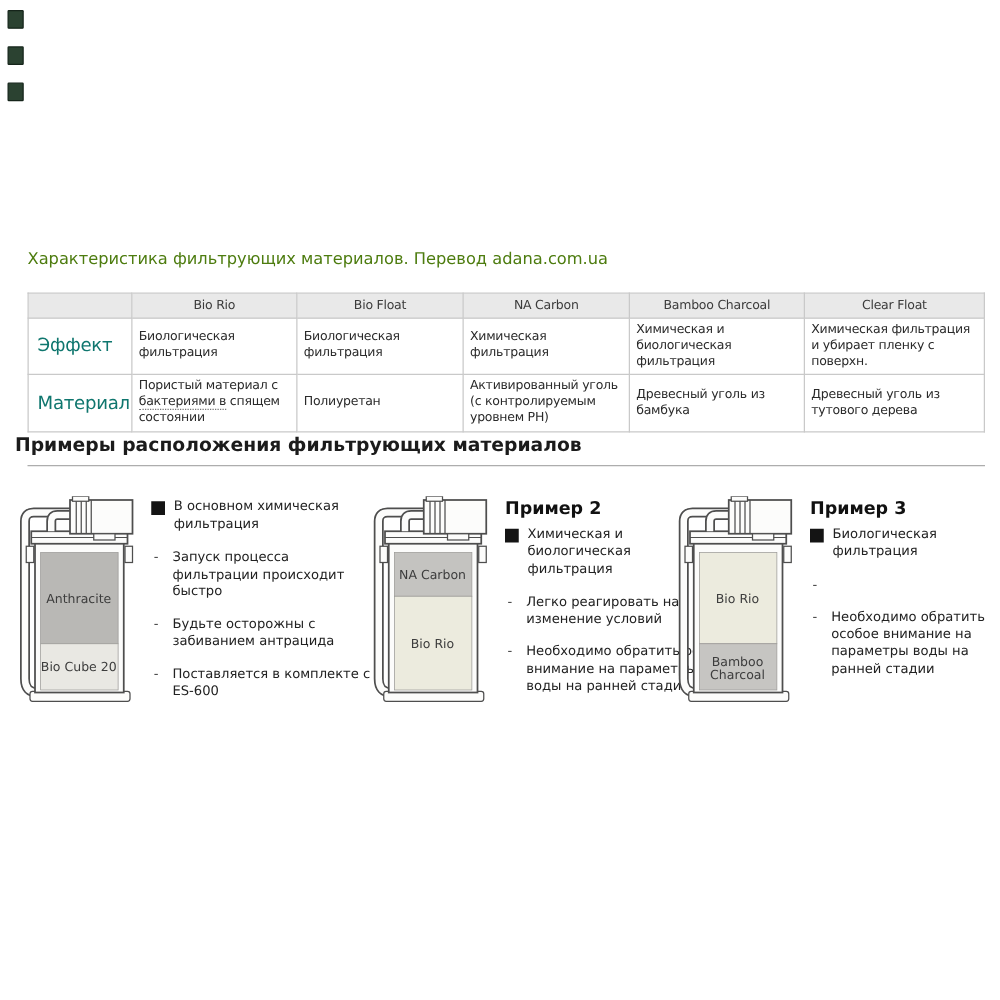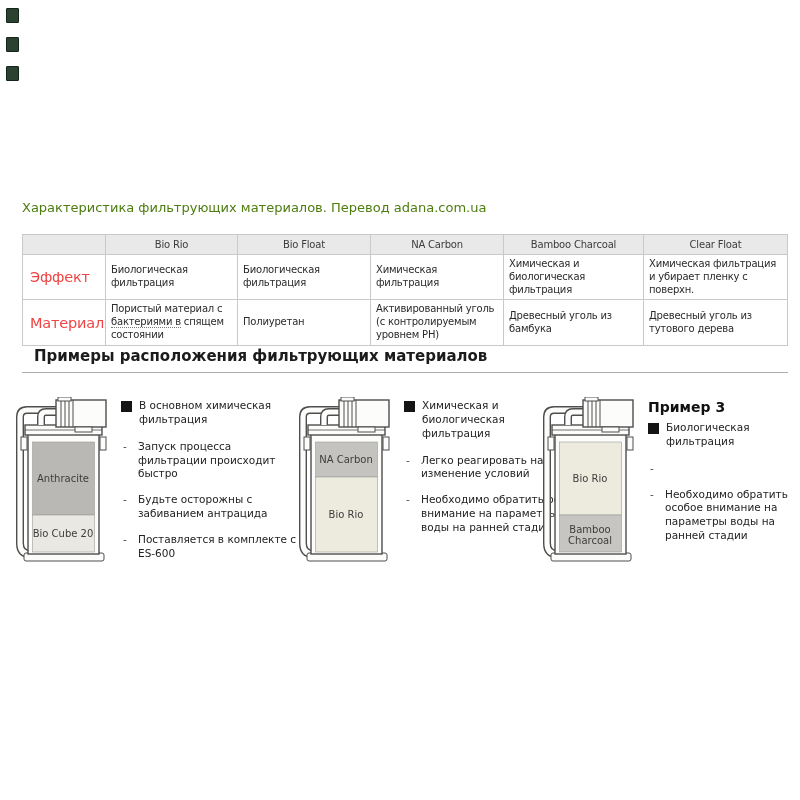--- a/index.html
+++ b/index.html
@@ -6,25 +6,25 @@
   body{width:800px;height:800px;position:relative;overflow:hidden;
        font-family:"DejaVu Sans","Liberation Sans",sans-serif;color:#222;}
   .stray{position:absolute;left:6px;width:11px;height:13px;background:#2b4231;
          border:1px solid #15241a;border-radius:1px;}
   .page-title{position:absolute;left:22px;top:200px;font-size:13px;color:#4d7c0f;}
   table.materials{position:absolute;left:22px;top:234px;width:765px;
        border-collapse:collapse;table-layout:fixed;font-size:10px;letter-spacing:-0.2px;}
   table.materials th,table.materials td{border:1px solid #c9c9c9;}
   table.materials thead th{background:#e9e9e9;font-weight:normal;color:#3c3c3c;
        font-size:10px;height:17px;padding:1px 2px;text-align:center;}
-  table.materials tbody th{font-size:14.5px;font-weight:normal;color:#ef4444;
+  table.materials tbody th{font-size:14.5px;font-weight:normal;color:#0f766e;
        text-align:left;padding:4px 7px;background:#fff;vertical-align:middle;}
   table.materials td{padding:3px 5px;color:#2a2a2a;vertical-align:middle;line-height:1.28;}
   .u{border-bottom:1px dotted #777;}
-  .section-heading{position:absolute;left:34px;top:347px;font-size:15px;
+  .section-heading{position:absolute;left:12px;top:347px;font-size:15px;
        font-weight:bold;color:#1b1b1b;}
   .rule{position:absolute;left:22px;top:372px;width:766px;height:0;
        border-top:1px solid #adadad;}
   .example{position:absolute;top:397px;display:flex;align-items:flex-start;}
   #ex1{left:11px}#ex2{left:294px}#ex3{left:538px}
   .diagram{width:104px;flex:none;}
   .extext{margin-left:6px;padding-top:2px;}
   .ex-title{font-size:14px;font-weight:bold;color:#111;margin:0 0 6px 0;}
   .main{display:flex;margin-bottom:13px;}
   .sq{width:11px;height:11px;background:#141414;margin:2px 7px 0 0;flex:none;}
@@ -148,20 +148,21 @@
         <rect x="10" y="40" width="6" height="13" fill="#fcfcfb" stroke="#4e4e4e"></rect>
         <rect x="89" y="40" width="6" height="13" fill="#fcfcfb" stroke="#4e4e4e"></rect>
         <path d="M46,15 L35,15 Q30,15 30,20 L30,28" fill="none" stroke="#4e4e4e" stroke-width="8" stroke-linejoin="round"></path>
         <path d="M46,15 L35,15 Q30,15 30,20 L30,28" fill="none" stroke="#fcfcfb" stroke-width="5.2" stroke-linejoin="round"></path>
         <rect x="45" y="3" width="50" height="27" fill="#fcfcfb" stroke="#4e4e4e" stroke-width="1.4"></rect>
         <path d="M50,3 V30 M54,3 V30 M58,3 V30 M62,3 V30" stroke="#4e4e4e" stroke-width="1" fill="none"></path>
         <rect x="47" y="0" width="13" height="4" fill="#fcfcfb" stroke="#4e4e4e"></rect>
         <rect x="64" y="30" width="17" height="5" fill="#fcfcfb" stroke="#4e4e4e"></rect>
       </svg></div>
   <div class="extext">
+    <div class="ex-title">Пример 2</div>
     <div class="main">
       <span class="sq"></span>
       <span class="main-text">Химическая и биологическая фильтрация</span>
     </div>
     <div class="points">
         <div class="point">
           <span class="dash">-</span>
           <span class="ptext">Легко реагировать на изменение условий</span>
         </div>
         <div class="point">

